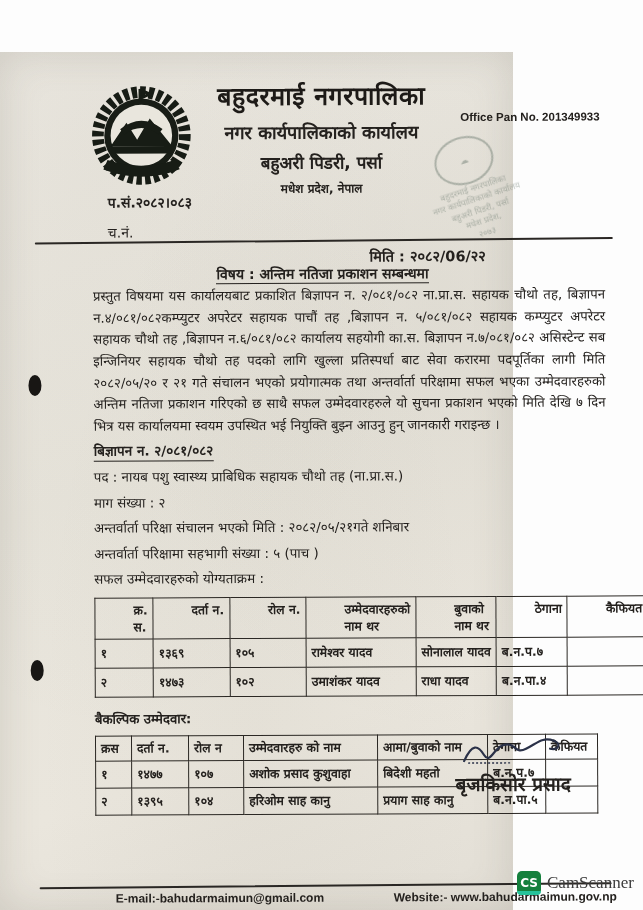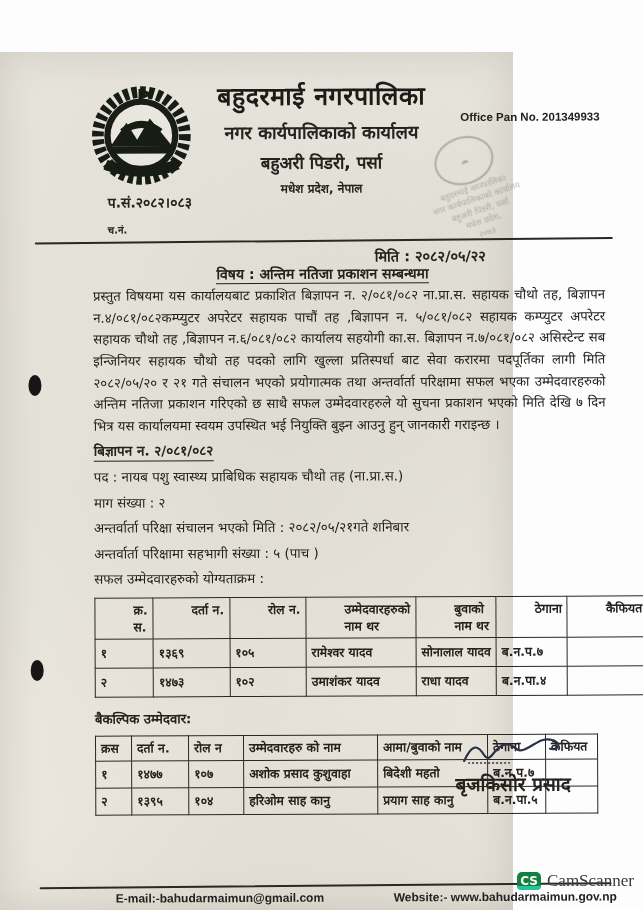--- a/index.html
+++ b/index.html
@@ -34,21 +34,21 @@
   .stamp{
     position:absolute;left:398px;top:84px;width:150px;height:110px;
     transform:rotate(-18deg);opacity:.42;color:#5e6e63;text-align:center;
     filter:blur(.3px);pointer-events:none;
   }
   .stamp .ring{width:56px;height:44px;margin:0 auto;border:2px solid #5e6e63;border-radius:50%;
     display:flex;align-items:center;justify-content:center;font-size:9px;}
   .stamp .sline{font-size:8.5px;line-height:1.35;white-space:nowrap;}
   
   .refno{position:absolute;left:107px;top:140px;font-size:14px;font-weight:bold;}
-  .chno{position:absolute;left:107px;top:170px;font-size:10px;font-weight:bold;}
+  .chno{position:absolute;left:107px;top:170px;font-size:14px;font-weight:normal;}
   .ruleline{position:absolute;left:34px;top:188px;width:578px;height:2px;background:#2a2724;
     border-radius:2px;transform:rotate(-0.3deg);}
   .dateline{position:absolute;right:28px;top:194px;font-size:14.5px;font-weight:bold;}
   .subject-wrap{position:absolute;left:0;top:212px;width:643px;text-align:center;}
   .subject{font-size:14px;font-weight:bold;border-bottom:1.6px solid #24211e;padding-bottom:1px;}
   
   .main{position:absolute;left:92px;top:233px;width:512px;}
   .body-par{font-size:13.2px;line-height:1.64;text-align:justify;margin:0;}
   .advert-heading{display:inline-block;font-size:13.5px;font-weight:bold;margin-top:5px;
     border-bottom:1.6px solid #24211e;padding-bottom:1px;}
@@ -73,21 +73,21 @@
   .footer{position:absolute;left:0;top:839px;width:643px;font-size:12px;font-weight:bold;
     font-family:"Liberation Sans",sans-serif;}
   .footer .email{position:absolute;left:112px;top:0;}
   .footer .website{position:absolute;left:390px;top:0;text-align:center;}
   
   .hole{position:absolute;background:#181614;border-radius:50%;}
   .hole1{left:27px;top:322px;width:13px;height:21px;}
   .hole2{left:28px;top:607px;width:13px;height:21px;}
   
   .cam{position:absolute;left:517px;top:871px;display:flex;align-items:center;}
-  .cs-badge{width:24px;height:18px;background:#15803d;border-radius:5px;position:relative;
+  .cs-badge{width:24px;height:24px;background:#15803d;border-radius:5px;position:relative;
     display:flex;align-items:center;justify-content:center;}
   .cs-badge span{color:#fff;font-size:12px;font-weight:bold;line-height:1;}
   .cs-teal{position:absolute;left:0;bottom:0;width:100%;height:4px;border-radius:0 0 5px 5px;}
   .cam-text{font-family:"Liberation Serif","DejaVu Serif",serif;font-size:17px;color:#3b3b3b;
     margin-left:6px;}
 </style>
 </head>
 <body>
 
 <div class="paper">
@@ -122,21 +122,21 @@
       <div class="sline">बहुदरमाई नगरपालिका</div>
       <div class="sline">नगर कार्यपालिकाको कार्यालय</div>
       <div class="sline">बहुअरी पिडरी, पर्सा</div>
       <div class="sline">मधेश प्रदेश,</div>
       <div class="sline">२०७३</div>
     </div>
 
     <div class="refno">प.सं.२०८२।०८३</div>
     <div class="chno">च.नं.</div>
     <div class="ruleline"></div>
-    <div class="dateline">मिति : २०८२/०५/२२</div>
+    <div class="dateline">मिति : २०८२/06/२२</div>
 
     <div class="subject-wrap">
       <span class="subject">विषय : अन्तिम नतिजा प्रकाशन सम्बन्धमा</span>
     </div>
 
     <div class="main">
       <p class="body-par">प्रस्तुत विषयमा यस कार्यालयबाट प्रकाशित  बिज्ञापन न. २/०८१/०८२ ना.प्रा.स. सहायक चौथो तह, बिज्ञापन न.४/०८१/०८२कम्प्युटर अपरेटर सहायक पाचौं तह ,बिज्ञापन न. ५/०८१/०८२ सहायक कम्प्युटर अपरेटर सहायक चौथो तह ,बिज्ञापन न.६/०८१/०८२ कार्यालय सहयोगी का.स. बिज्ञापन न.७/०८१/०८२ असिस्टेन्ट सब इन्जिनियर सहायक चौथो तह पदको लागि खुल्ला प्रतिस्पर्धा बाट सेवा करारमा पदपूर्तिका लागी मिति २०८२/०५/२० र २१  गते संचालन भएको प्रयोगात्मक तथा अन्तर्वार्ता परिक्षामा सफल भएका उम्मेदवारहरुको अन्तिम नतिजा प्रकाशन गरिएको छ  साथै सफल उम्मेदवारहरुले यो सुचना प्रकाशन भएको मिति देखि ७ दिन भित्र यस कार्यालयमा स्वयम उपस्थित भई नियुक्ति बुझ्न आउनु हुन् जानकारी गराइन्छ ।</p>
 
       <div><span class="advert-heading">बिज्ञापन न. २/०८१/०८२</span></div>
       <div class="dline">पद : नायब पशु स्वास्थ्य प्राबिधिक सहायक चौथो तह (ना.प्रा.स.)</div>

